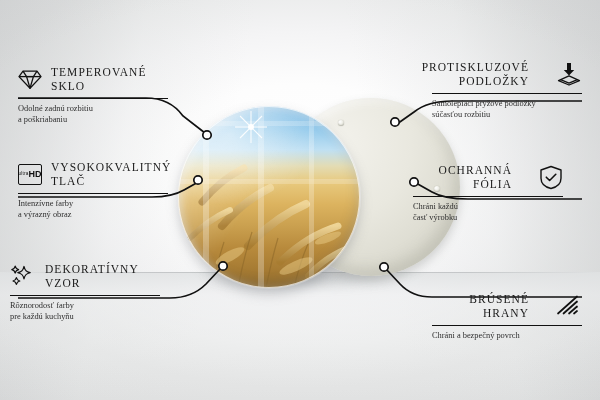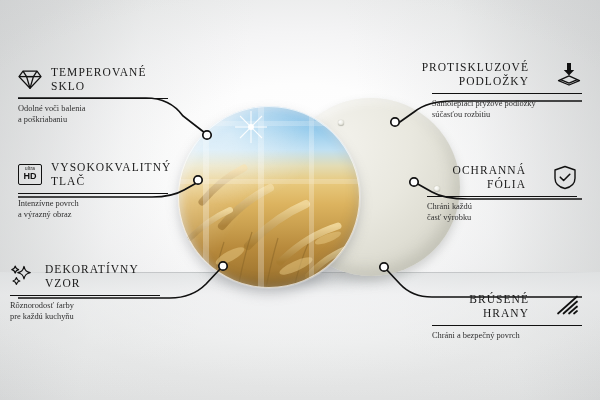--- a/index.html
+++ b/index.html
@@ -72,21 +72,21 @@
   .feat .sub{font-size:8.4px;line-height:11px;color:#2f2f2f;margin-top:4px;
     font-family:"Liberation Serif",serif;}
   .left .head{justify-content:flex-start;}
   .left .ttl{text-align:left;}
   .left .sub{text-align:left;}
   .right .head{justify-content:flex-end;gap:27px;}
   .right .ttl{text-align:right;}
   .right .sub{text-align:left;}
   .ico{flex:0 0 auto;display:block;}
   .hd-box{width:22px;height:19px;border:1.6px solid #111;border-radius:2px;
-    display:flex;flex-direction:column;align-items:center;justify-content:center;line-height:1;}
+    display:flex;flex-direction:row;align-items:center;justify-content:center;line-height:1;}
   .hd-box .u{font-size:4.6px;letter-spacing:.04em;color:#111;font-family:"Liberation Sans",sans-serif;}
   .hd-box .h{font-size:9px;font-weight:bold;color:#111;font-family:"Liberation Sans",sans-serif;margin-top:.5px;}
 </style>
 </head>
 <body>
 
 <div id="stage">
 
   <div class="bg-base"></div>
   <div class="bg-beam-l"></div>
@@ -180,39 +180,39 @@
           <path d="M8.6 7.6h6.8"></path>
         </g>
       </svg>
       <div class="ttl">
         <span>TEMPEROVANÉ</span><br>
         <span>SKLO</span>
       </div>
     </div>
     <div class="rule"></div>
     <div class="sub">
-      <span>Odolné voči balenia</span><br>
+      <span>Odolné zadnú rozbitiu</span><br>
       <span>a poškriabaniu</span>
     </div>
   </div>
 
   <div class="feat left" style="left:18px;top:160px;width:150px;">
     <div class="head">
       <div class="hd-box ico">
         <span class="u">ultra</span>
         <span class="h">HD</span>
       </div>
       <div class="ttl">
         <span>VYSOKOKVALITNÝ</span><br>
         <span>TLAČ</span>
       </div>
     </div>
     <div class="rule"></div>
     <div class="sub">
-      <span>Intenzívne povrch</span><br>
+      <span>Intenzívne farby</span><br>
       <span>a výrazný obraz</span>
     </div>
   </div>
 
   <div class="feat left" style="left:10px;top:262px;width:150px;">
     <div class="head">
       <svg class="ico" width="26" height="24" viewBox="0 0 26 24">
         <g fill="none" stroke="#111" stroke-width="1.25" stroke-linejoin="round">
           <path d="M14 2.5c.9 4 2.2 5.3 6.2 6.2-4 .9-5.3 2.2-6.2 6.2-.9-4-2.2-5.3-6.2-6.2 4-.9 5.3-2.2 6.2-6.2z"></path>
           <path d="M5.2 2.2c.5 2.2 1.2 2.9 3.4 3.4-2.2.5-2.9 1.2-3.4 3.4-.5-2.2-1.2-2.9-3.4-3.4 2.2-.5 2.9-1.2 3.4-3.4z"></path>
@@ -247,21 +247,21 @@
         </g>
       </svg>
     </div>
     <div class="rule"></div>
     <div class="sub">
       <span>Samolepiaci pryžové podložky</span><br>
       <span>súčasťou rozbitiu</span>
     </div>
   </div>
 
-  <div class="feat right" style="left:427px;top:163px;width:150px;">
+  <div class="feat right" style="left:413px;top:163px;width:150px;">
     <div class="head">
       <div class="ttl">
         <span>OCHRANNÁ</span><br>
         <span>FÓLIA</span>
       </div>
       <svg class="ico" width="24" height="25" viewBox="0 0 24 25">
         <path d="M12 1.5 22 5v8.2c0 5.6-4.2 8.9-10 10.3C6.2 22.1 2 18.8 2 13.2V5z" fill="none" stroke="#111" stroke-width="1.4" stroke-linejoin="round"></path>
         <path d="M7.3 12.2 10.6 15.5 16.8 9.3" fill="none" stroke="#111" stroke-width="1.6" stroke-linecap="round" stroke-linejoin="round"></path>
       </svg>
     </div>

